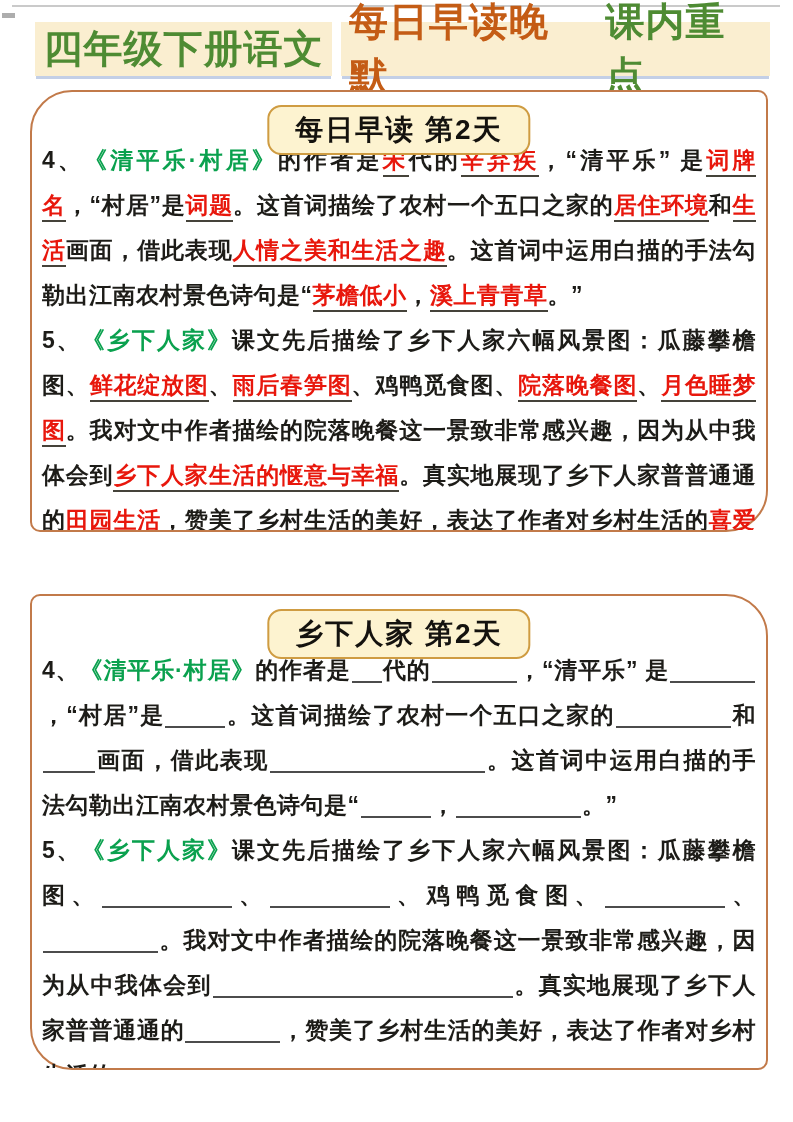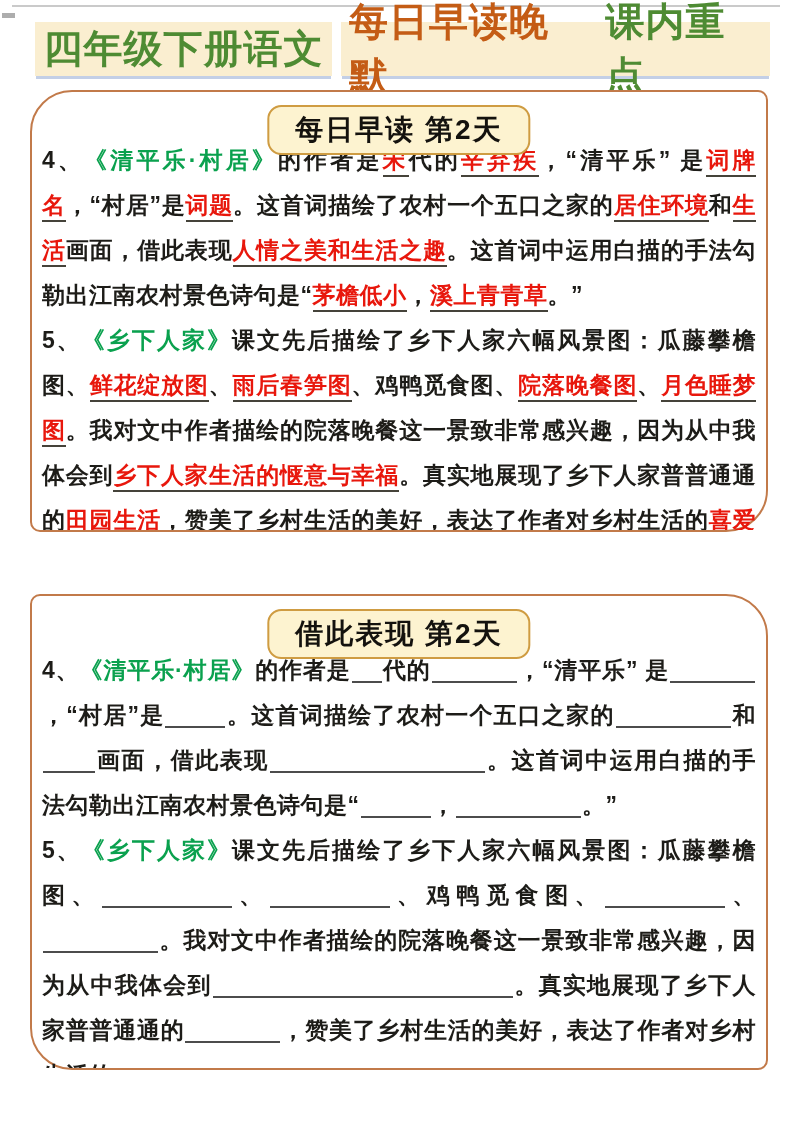--- a/index.html
+++ b/index.html
@@ -69,20 +69,20 @@
       <span>每日早读 第2天</span>
     </div>
     <div class="content" id="morning-content">
         <p class="para"><span class="seg plain">4、</span><span class="seg green">《清平乐·村居》</span><span class="seg plain">的作者是</span><span class="seg red">宋</span><span class="seg plain">代的</span><span class="seg red">辛弃疾</span><span class="seg plain">，“清平乐” 是</span><span class="seg red">词牌名</span><span class="seg plain">，“村居”是</span><span class="seg red">词题</span><span class="seg plain">。这首词描绘了农村一个五口之家的</span><span class="seg red">居住环境</span><span class="seg plain">和</span><span class="seg red">生活</span><span class="seg plain">画面，借此表现</span><span class="seg red">人情之美和生活之趣</span><span class="seg plain">。这首词中运用白描的手法勾勒出江南农村景色诗句是“</span><span class="seg red">茅檐低小</span><span class="seg plain">，</span><span class="seg red">溪上青青草</span><span class="seg plain">。”</span></p>
         <p class="para"><span class="seg plain">5、</span><span class="seg green">《乡下人家》</span><span class="seg plain">课文先后描绘了乡下人家六幅风景图：瓜藤攀檐图、</span><span class="seg red">鲜花绽放图</span><span class="seg plain">、</span><span class="seg red">雨后春笋图</span><span class="seg plain">、鸡鸭觅食图、</span><span class="seg red">院落晚餐图</span><span class="seg plain">、</span><span class="seg red">月色睡梦图</span><span class="seg plain">。我对文中作者描绘的院落晚餐这一景致非常感兴趣，因为从中我体会到</span><span class="seg red">乡下人家生活的惬意与幸福</span><span class="seg plain">。真实地展现了乡下人家普普通通的</span><span class="seg red">田园生活</span><span class="seg plain">，赞美了乡村生活的美好，表达了作者对乡村生活的</span><span class="seg red">喜爱之情</span></p>
       </div>
   </section>
 
   <section class="card evening">
     <div class="badge">
-      <span>借此表现 第2天</span>
+      <span>乡下人家 第2天</span>
     </div>
     <div class="content" id="evening-content">
         <p class="para"><span class="seg plain">4、</span><span class="seg green">《清平乐·村居》</span><span class="seg plain">的作者是</span><span class="seg blank" style="width: 30px;"></span><span class="seg plain">代的</span><span class="seg blank" style="width: 85px;"></span><span class="seg plain">，“清平乐” 是</span><span class="seg blank" style="width: 85px;"></span><span class="seg plain">，“村居”是</span><span class="seg blank" style="width: 60px;"></span><span class="seg plain">。这首词描绘了农村一个五口之家的</span><span class="seg blank" style="width: 115px;"></span><span class="seg plain">和</span><span class="seg blank" style="width: 52px;"></span><span class="seg plain">画面，借此表现</span><span class="seg blank" style="width: 215px;"></span><span class="seg plain">。这首词中运用白描的手法勾勒出江南农村景色诗句是“</span><span class="seg blank" style="width: 70px;"></span><span class="seg plain">，</span><span class="seg blank" style="width: 125px;"></span><span class="seg plain">。”</span></p>
         <p class="para"><span class="seg plain">5、</span><span class="seg green">《乡下人家》</span><span class="seg plain">课文先后描绘了乡下人家六幅风景图：瓜藤攀檐图、</span><span class="seg blank" style="width: 130px;"></span><span class="seg plain">、</span><span class="seg blank" style="width: 120px;"></span><span class="seg plain">、鸡鸭觅食图、</span><span class="seg blank" style="width: 120px;"></span><span class="seg plain">、</span><span class="seg blank" style="width: 115px;"></span><span class="seg plain">。我对文中作者描绘的院落晚餐这一景致非常感兴趣，因为从中我体会到</span><span class="seg blank" style="width: 300px;"></span><span class="seg plain">。真实地展现了乡下人家普普通通的</span><span class="seg blank" style="width: 95px;"></span><span class="seg plain">，赞美了乡村生活的美好，表达了作者对乡村生活的</span><span class="seg blank" style="width: 90px;"></span><span class="seg plain">。</span></p>
       </div>
   </section>
 </div>
 
 </body></html>

